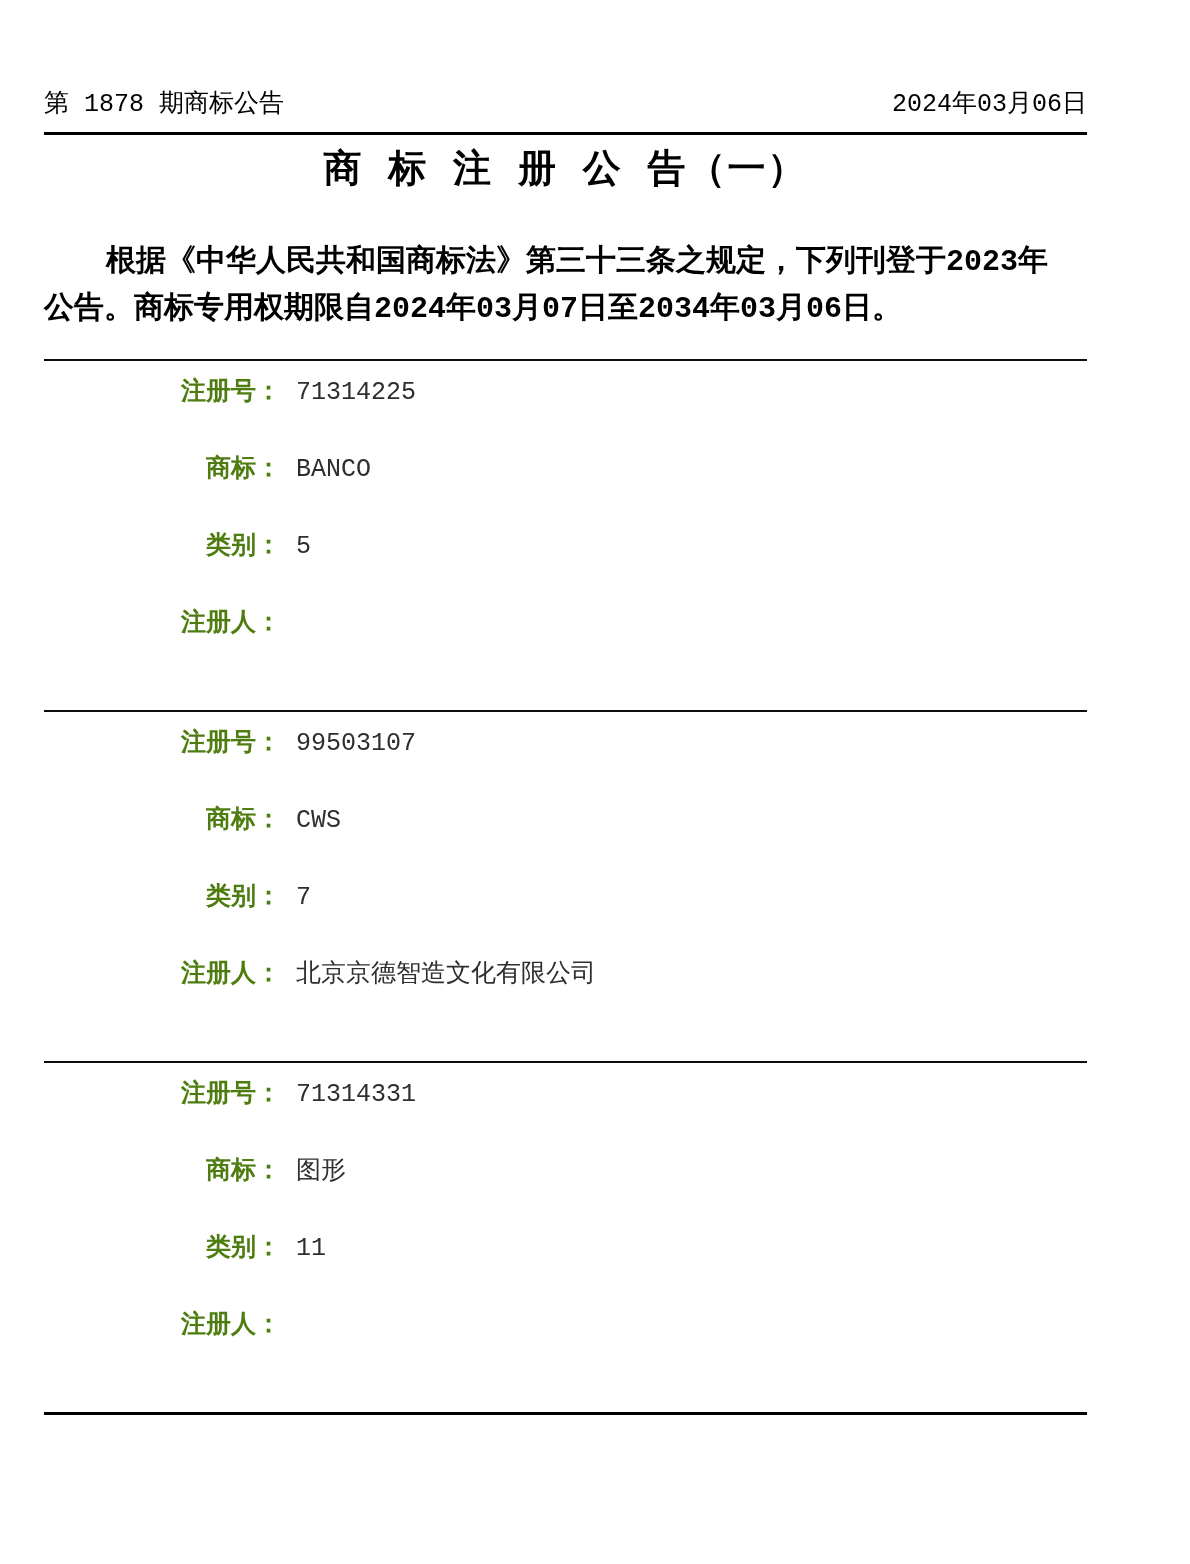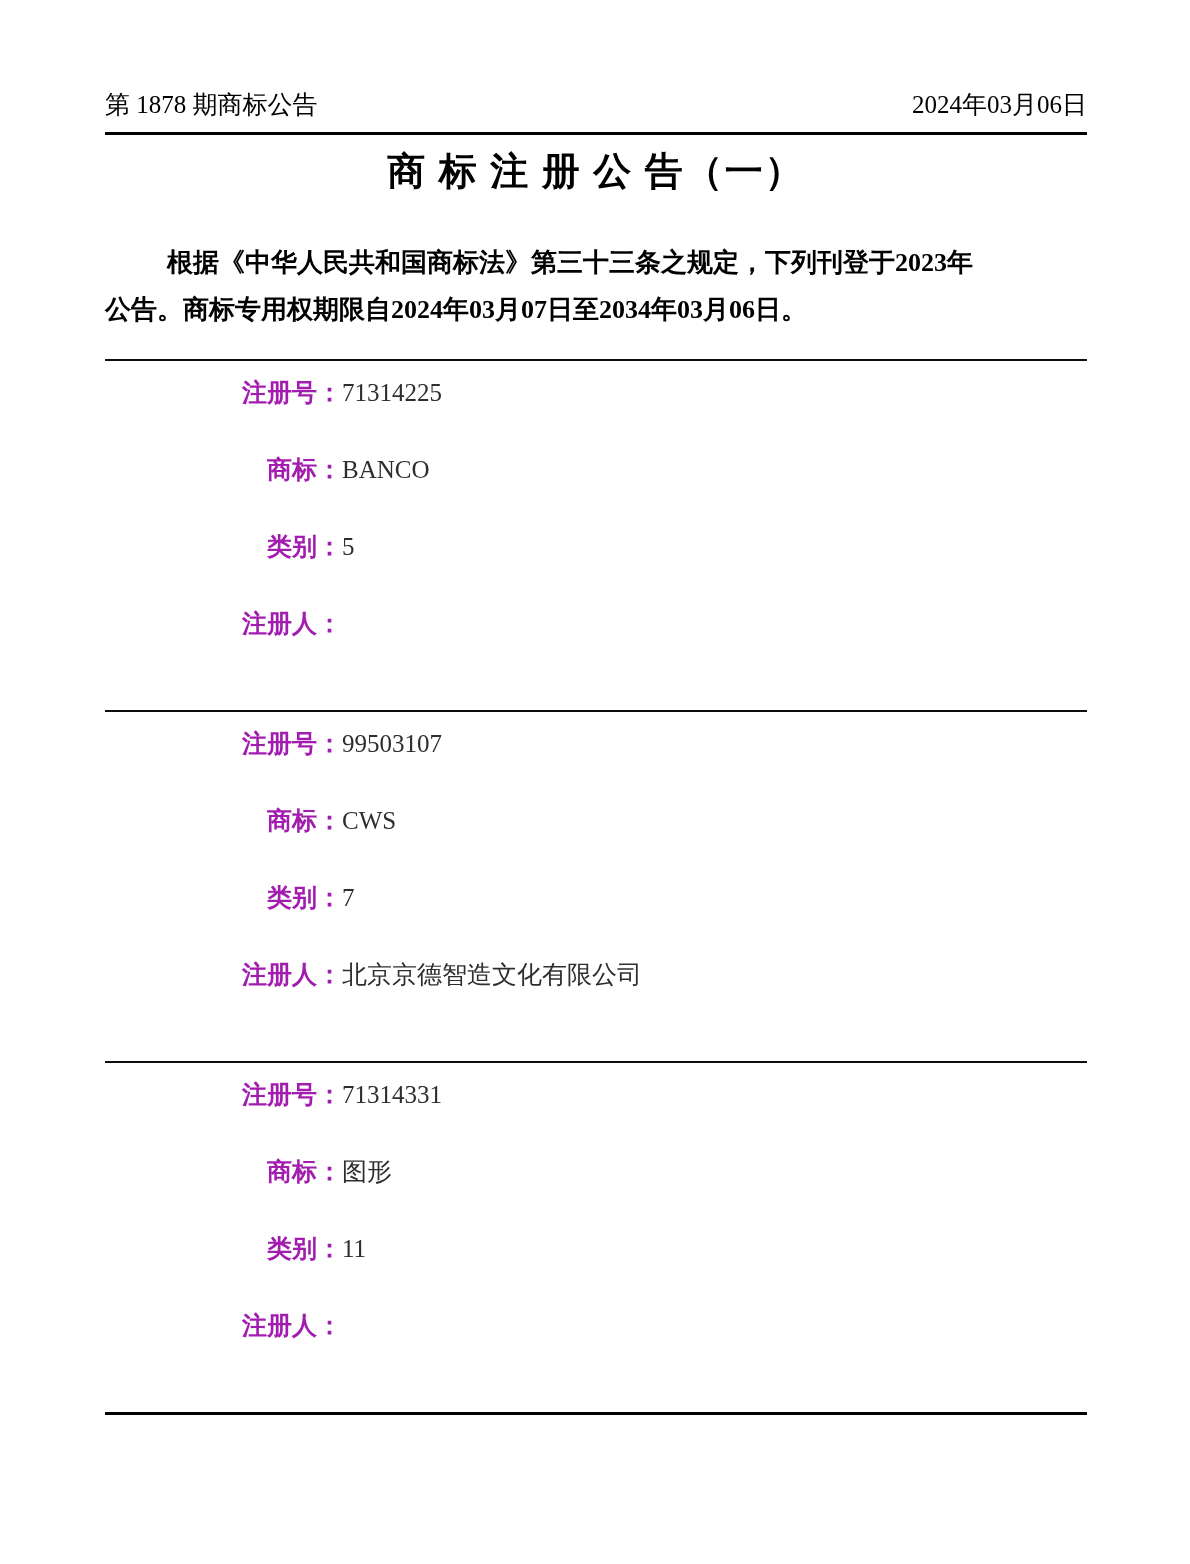--- a/index.html
+++ b/index.html
@@ -7,23 +7,23 @@
     padding: 0;
     background: #ffffff;
   }
   .page {
     position: relative;
     width: 1190px;
     height: 1564px;
     margin: 0 auto;
     background: #ffffff;
     box-sizing: border-box;
-    padding: 90px 103px 0 105px;
+    padding: 90px 103px 0 44px;
     overflow: hidden;
-    font-family: Liberation Serif, serif;
+    font-family: Liberation Mono, monospace;
     color: #000000;
   }
   .header-row {
     display: flex;
     justify-content: space-between;
     align-items: baseline;
     font-size: 25px;
     line-height: 30px;
     white-space: nowrap;
   }
@@ -36,21 +36,21 @@
     margin-top: 10px;
     text-align: center;
     font-size: 38px;
     font-weight: bold;
     line-height: 52px;
     letter-spacing: 2px;
     white-space: nowrap;
   }
   .intro {
     margin-top: 42px;
-    font-size: 26px;
+    font-size: 30px;
     font-weight: bold;
     line-height: 47px;
   }
   .intro .intro-line {
     white-space: nowrap;
   }
   .intro .intro-line.first {
     text-indent: 62px;
   }
   .entries {
@@ -64,24 +64,25 @@
     display: flex;
     align-items: flex-start;
     height: 77px;
     font-size: 25px;
     line-height: 31px;
   }
   .field-label {
     width: 237px;
     text-align: right;
     font-weight: bold;
-    color: #a21caf;
+    color: #4d7c0f;
     white-space: nowrap;
   }
   .field-value {
+    margin-left: 15px;
     color: #2e2e2e;
     white-space: nowrap;
   }
   .bottom-rule {
     border: none;
     border-top: 3px solid #000000;
     margin: 0;
   }
 </style>
 </head>

